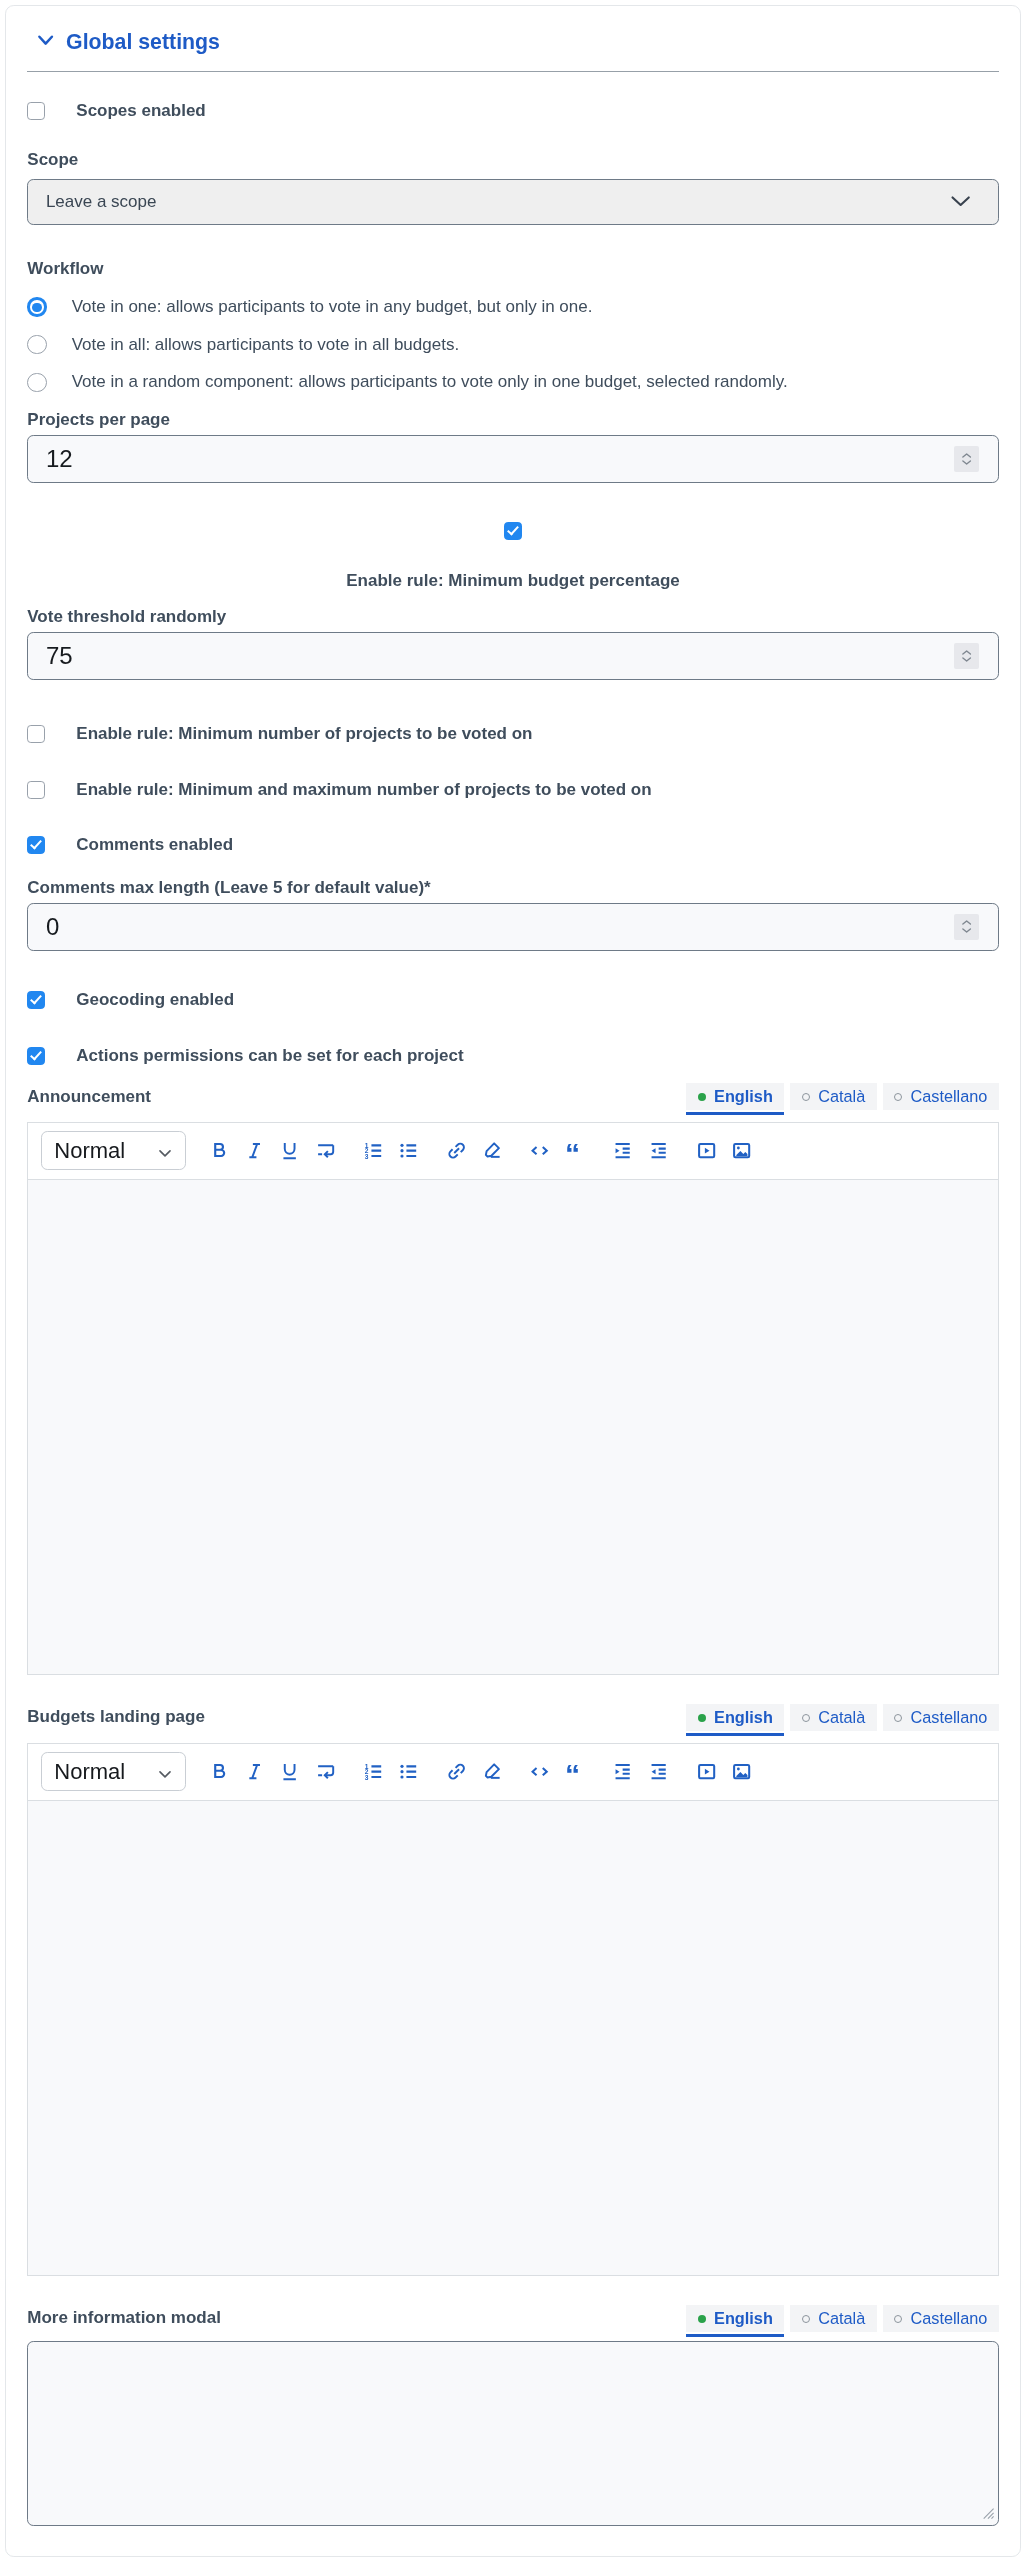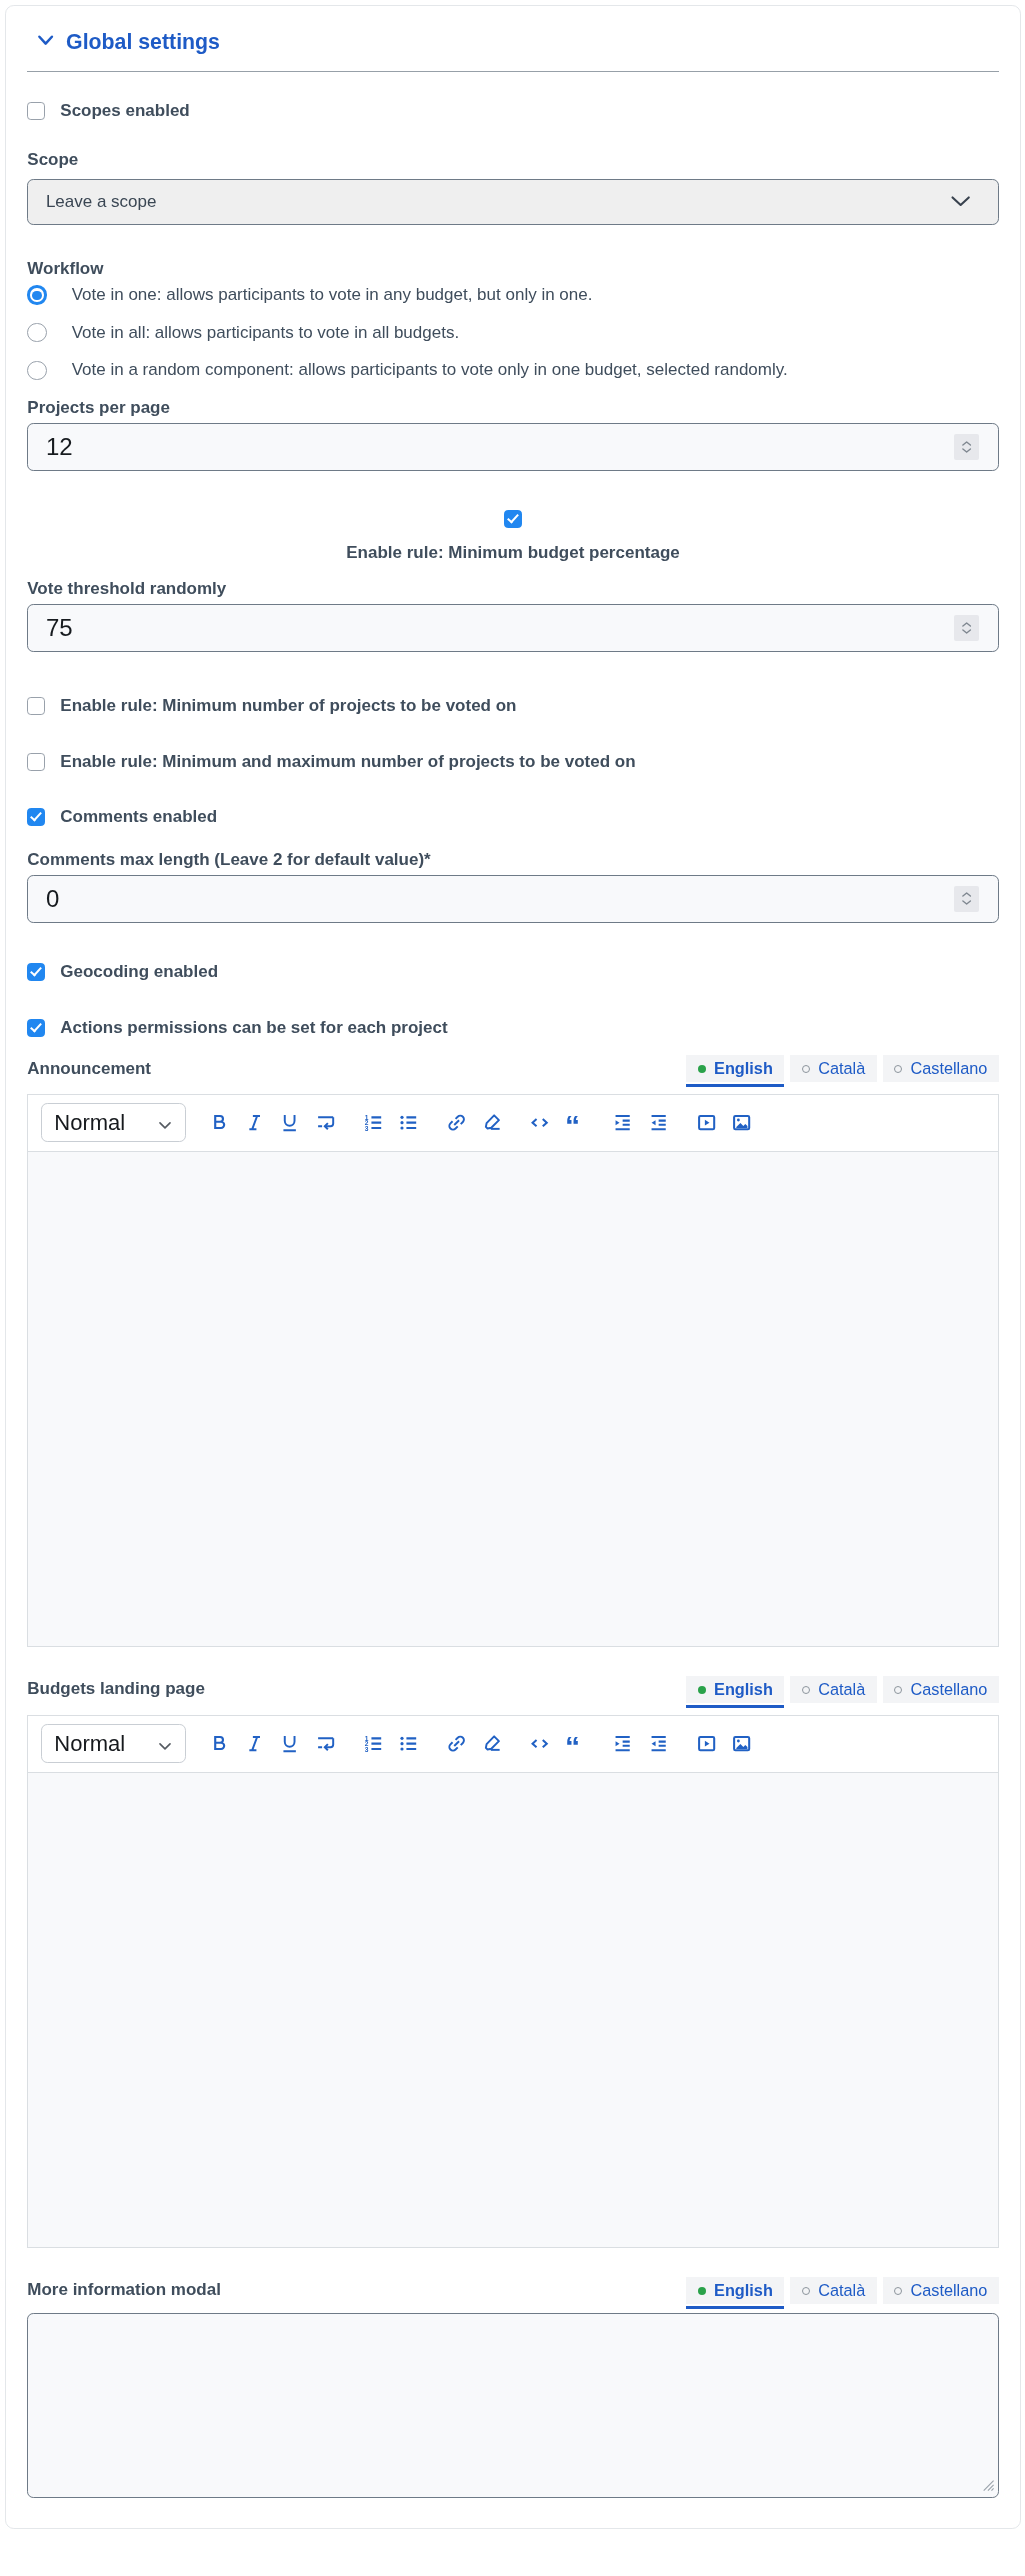--- a/index.html
+++ b/index.html
@@ -6,21 +6,21 @@
   body { width:1026px; font-family:"Liberation Sans", sans-serif; color:#3f4d5c; }
   .card {
     margin:5px; border:1.3px solid #e4e7ea; border-radius:8.8px;
     padding:19px 21.3px 26px 21.3px; box-sizing:border-box; background:#fff;
   }
   
   .panel-header { display:flex; align-items:center; gap:10px; margin:5px 0 16.3px 7.5px; cursor:pointer;text-align:right; }
   .panel-header .title { color:#1e5bc6; font-weight:bold; font-size:21.3px; }
   .panel-hr { border:none; border-top:1.9px solid #97a0a8; margin:0 0 29px 0; }
   
-  .check-row { display:flex; align-items:center; gap:15px; margin-bottom:29px; }
+  .check-row { display:flex; align-items:center; gap:31px; margin-bottom:29px; }
   .checkbox { flex:0 0 auto; width:18px; height:18px; border:1.9px solid #99a1ab; border-radius:3.8px;
     background:#fff; box-sizing:border-box; position:relative; cursor:pointer; }
   .checkbox.checked { background:#2187f0; border-color:#2187f0; }
   .checkbox.checked::after { content:""; position:absolute; left:5px; top:1.3px; width:4.4px; height:8.8px;
     border:solid #fff; border-width:0 2.2px 2.2px 0; transform:rotate(42deg); }
   .check-label { font-weight:700; font-size:17px; }
   
   .field-label { font-weight:700; font-size:17px; margin-bottom:8.8px; }
   .select {
     height:46px; background:#efefef; border:1.3px solid #6e7a87; border-radius:6.3px;
@@ -74,21 +74,21 @@
   .resize-handle { position:absolute; right:3.8px; bottom:3.8px; }
   
   .mb8 { margin-bottom:5px !important; }
   .mb26 { margin-bottom:16.3px !important;flex-direction:column; }
   .mb28 { margin-bottom:17.6px !important; }
   .mb36 { margin-bottom:22.6px !important; }
   .mb56 { margin-bottom:35px !important; }
   .mb58 { margin-bottom:36px !important; }
   .mb62 { margin-bottom:39px !important; }
   .mb70 { margin-bottom:44px !important; }
-  .workflow-label { margin-bottom:6px; }
+  .workflow-label { margin-bottom:18px; }
 </style>
 </head>
 <body>
 
 <div class="card">
 
   <div class="panel-header">
     <span>
       <svg width="21.3" height="16.3" viewBox="0 0 34 26" fill="none">
           <path d="M7 6l10 11L27 6" stroke="#1e5bc6" stroke-width="4" stroke-linecap="round" stroke-linejoin="round"></path>
@@ -168,21 +168,21 @@
   <div class="check-row mb56">
     <span class="checkbox"></span>
     <span class="check-label">Enable rule: Minimum and maximum number of projects to be voted on</span>
   </div>
 
   <div class="check-row mb36">
     <span class="checkbox checked"></span>
     <span class="check-label">Comments enabled</span>
   </div>
 
-  <div class="field-label mb8">Comments max length (Leave 2 for default value)*</div>
+  <div class="field-label mb8">Comments max length (Leave 5 for default value)*</div>
   <div class="num-input mb62">
     <span>0</span>
     <span class="spinner">
       <svg width="11.3" height="7" viewBox="0 0 18 11">
           <path d="M3 8l6-5 6 5" stroke="#7f8790" stroke-width="2.2" fill="none" stroke-linecap="round" stroke-linejoin="round"></path>
         </svg>
       <svg width="11.3" height="7" viewBox="0 0 18 11">
           <path d="M3 3l6 5 6-5" stroke="#7f8790" stroke-width="2.2" fill="none" stroke-linecap="round" stroke-linejoin="round"></path>
         </svg>
     </span>

